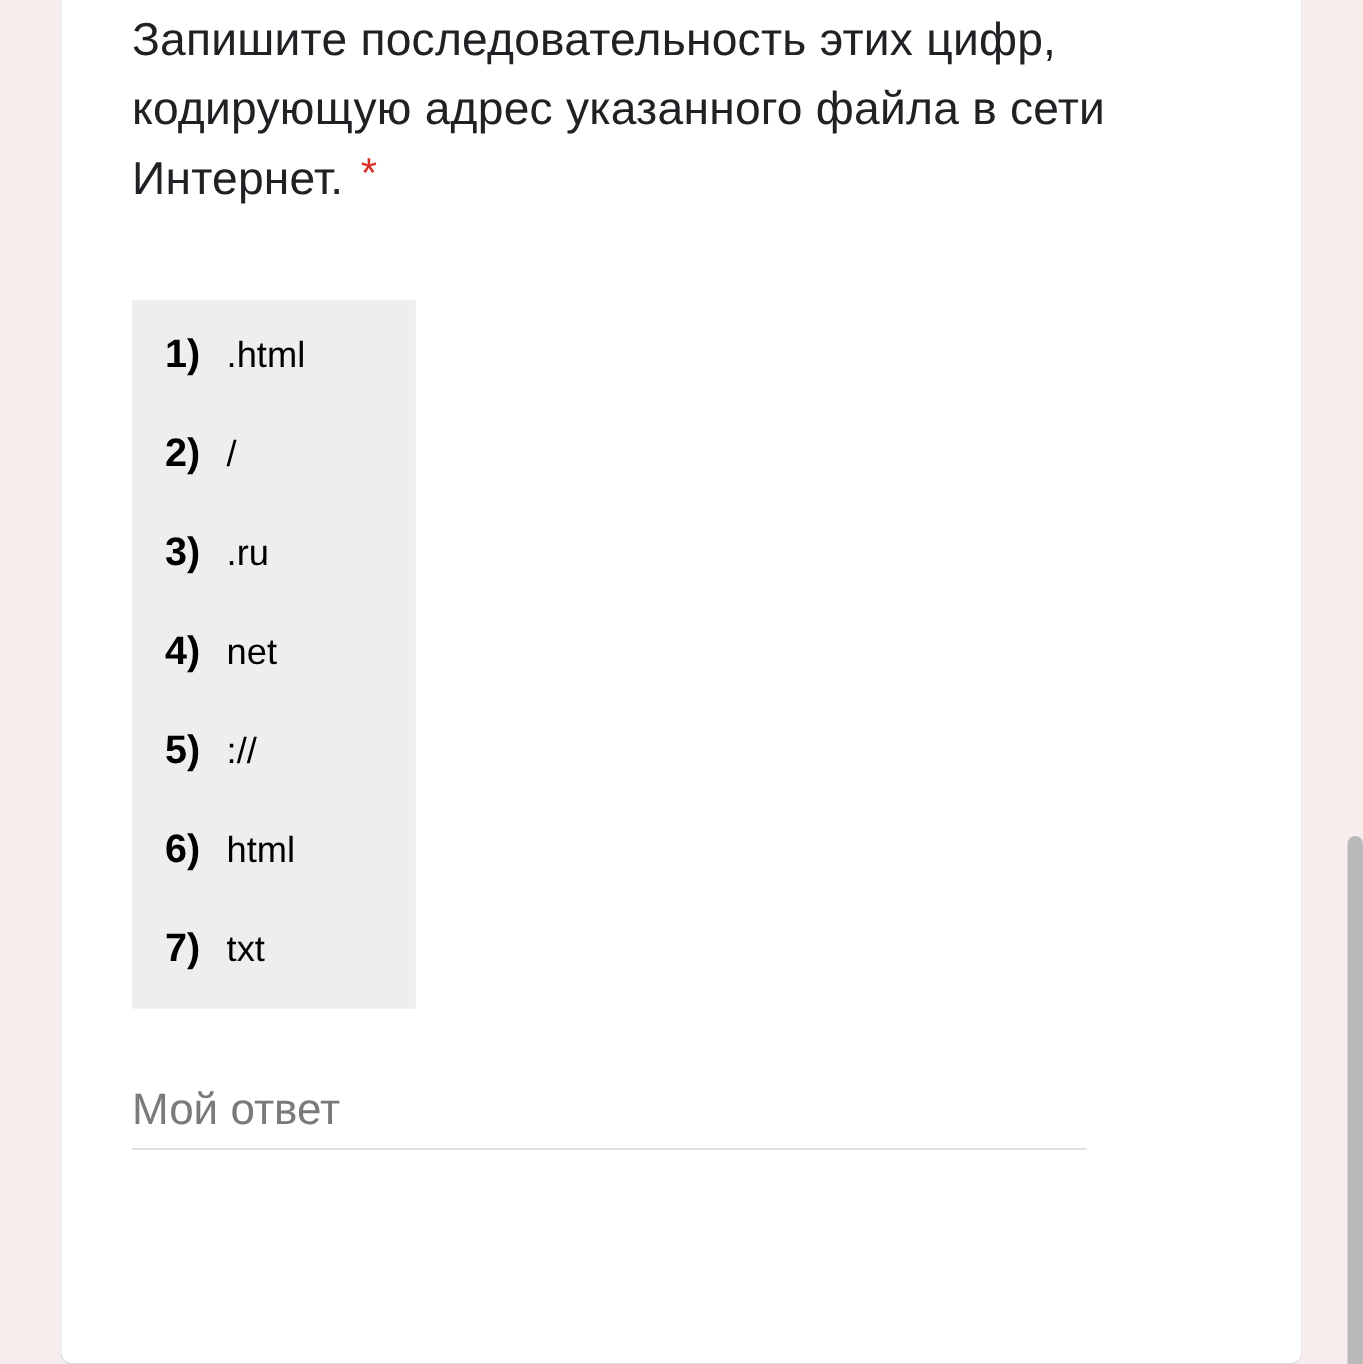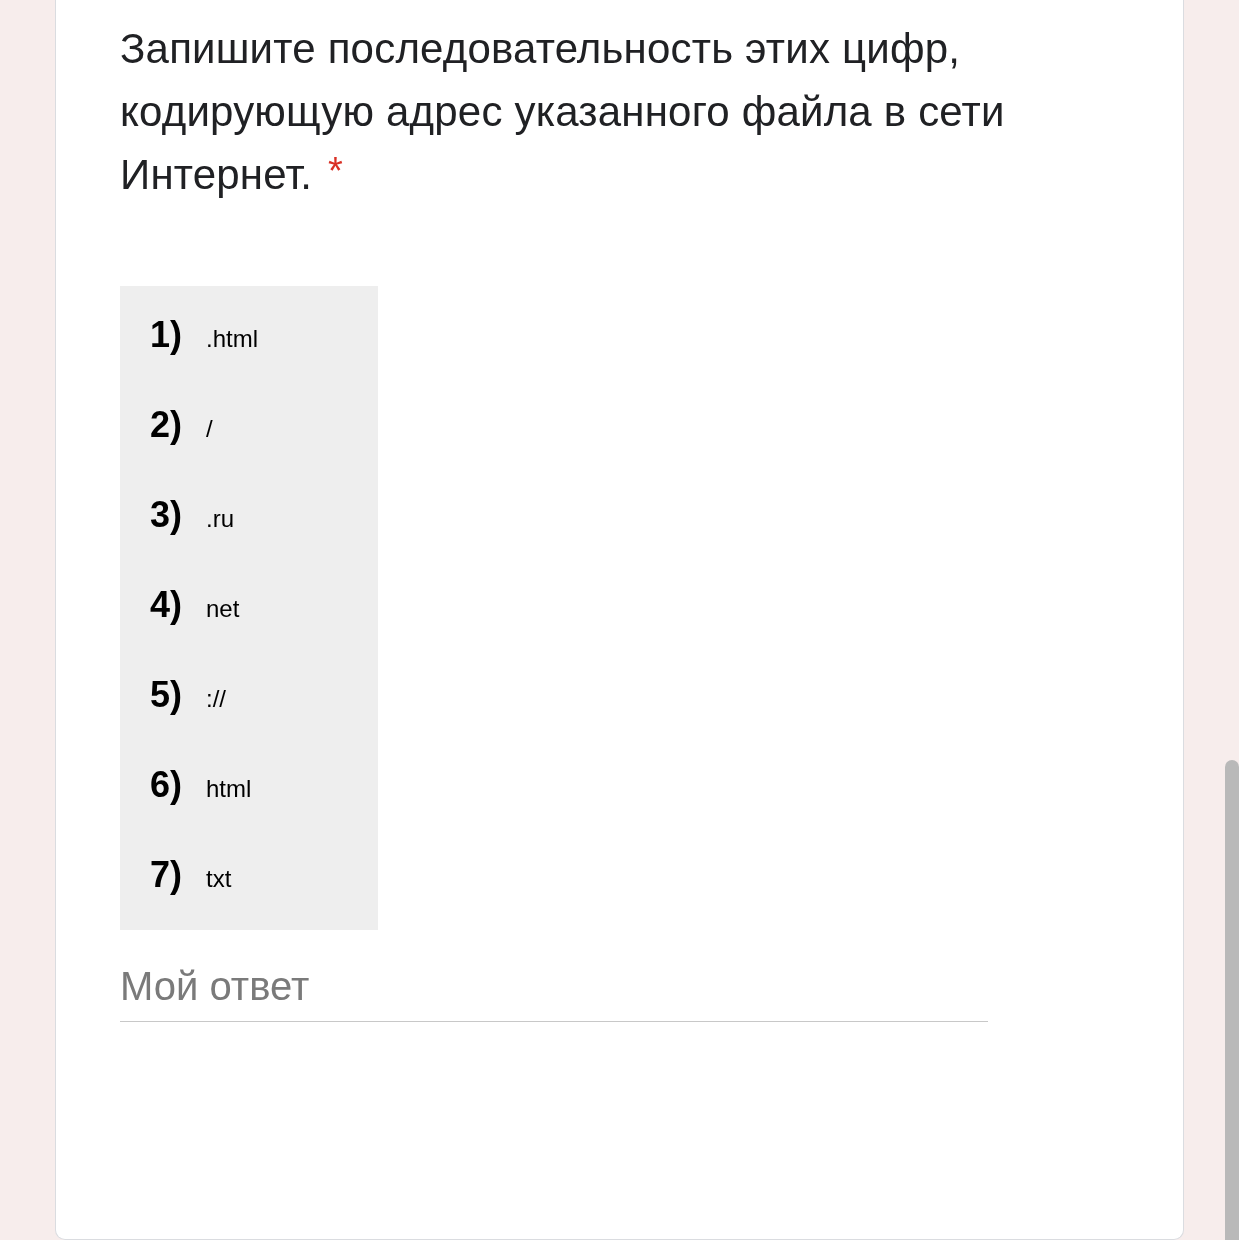--- a/index.html
+++ b/index.html
@@ -18,21 +18,21 @@
       padding: 0 64px 60px 64px;
       border: 1px solid #dadce0;
       border-top: none;
       border-radius: 0 0 10px 10px;
     }
     .question-text {
       font-size: 42px;
       line-height: 1.5;
       color: #202124;
       letter-spacing: 0.2px;
-      padding-top: 17px;
+      padding-top: 4px;
     }
     .required-star {
       color: #d93025;
       font-size: 38px;
       vertical-align: top;
       margin-left: 4px;
     }
     .fragments-box {
       background: #eeeeee;
       margin-top: 80px;
@@ -46,26 +46,26 @@
     }
     .fragment-row:last-child { margin-bottom: 0; }
     .fragment-num {
       font-weight: 700;
       font-size: 36px;
       color: #000;
       width: 56px;
       flex-shrink: 0;
     }
     .fragment-val {
-      font-size: 24px;
+      font-size: 33px;
       color: #000;
       font-weight: 400;
     }
     .answer-field {
-      margin-top: 26px;
+      margin-top: 62px;
       width: 868px;
     }
     .answer-input {
       width: 100%;
       border: none;
       border-bottom: 1px solid #c8c8c8;
       font-size: 40px;
       color: #202124;
       padding: 8px 0 12px 0;
       outline: none;

